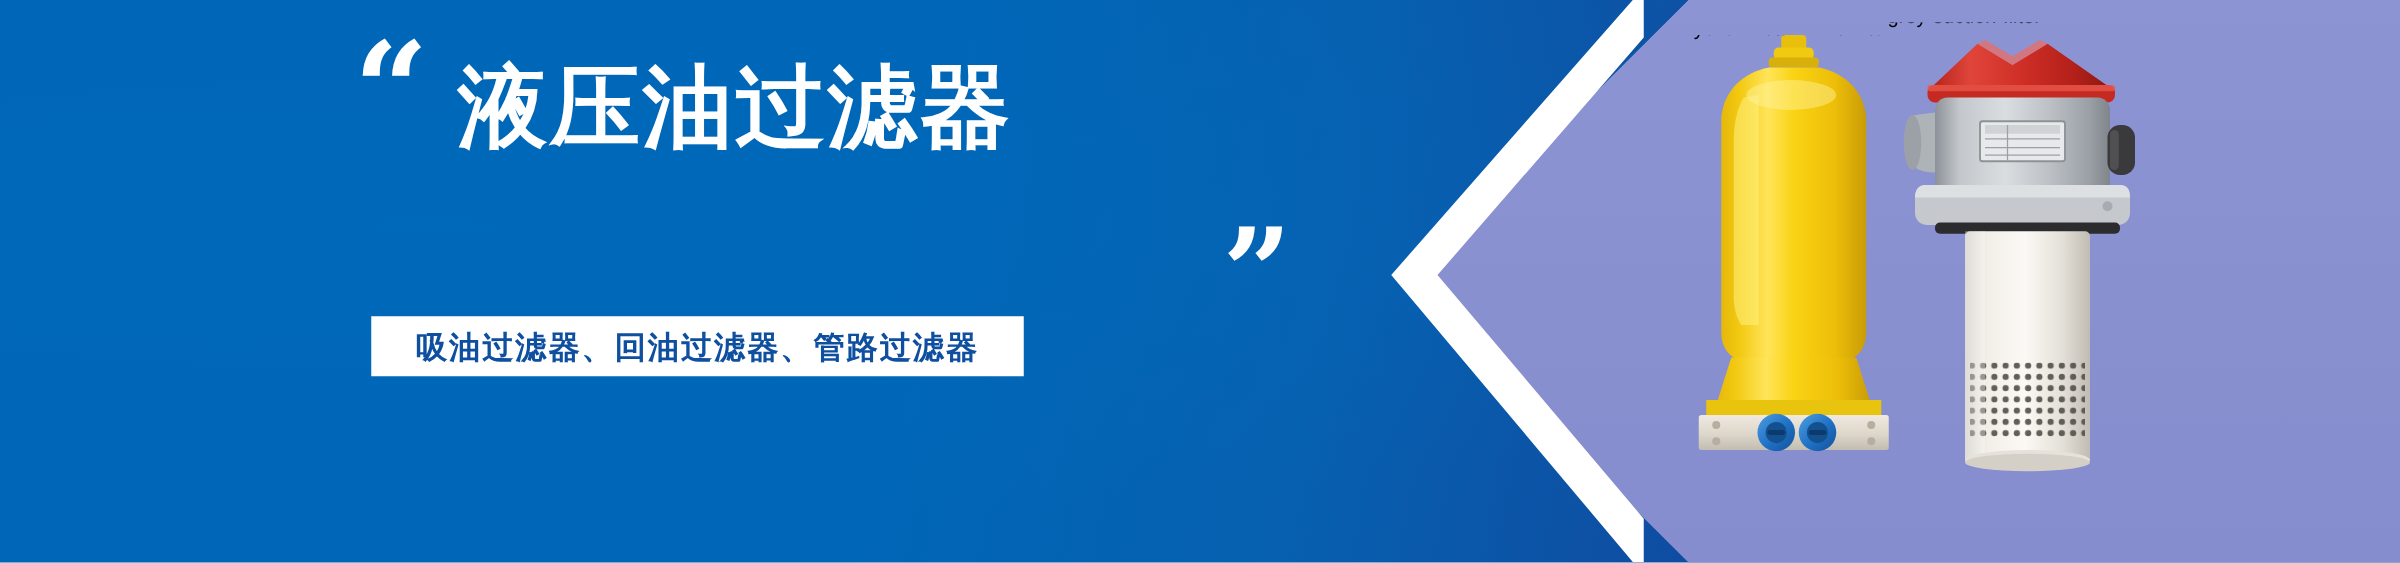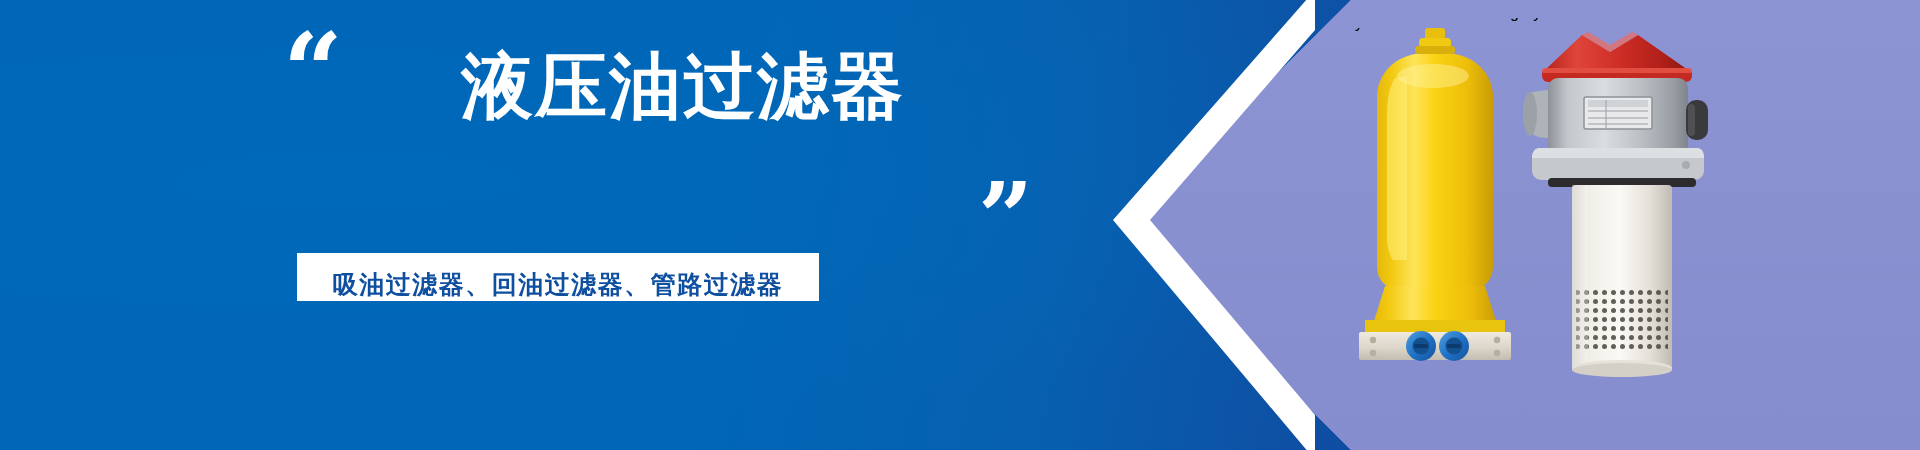--- a/index.html
+++ b/index.html
@@ -61,37 +61,37 @@
     position:absolute;left:330px;top:44px;
     width:700px;
     color:#ffffff;
     font-weight:700;
     font-size:72px;
     line-height:84px;
     letter-spacing:2px;
     text-align:left;
     white-space:nowrap;
   }
-  .headline .l1{display:block;text-align:center;padding-left:6px;}
+  .headline .l1{display:block;text-align:left;padding-left:6px;margin-left:30px;}
   .headline .l2{display:block;text-align:right;padding-right:20px;}
 
   .quote-close{
     position:absolute;left:978px;top:170px;
     font-family:"DejaVu Serif","Liberation Serif",serif;
     font-size:96px;line-height:1;
     color:#ffffff;font-weight:700;
     letter-spacing:-4px;
   }
 
   .subtitle-box{
     position:absolute;
     left:297px;top:253px;
     width:522px;height:48px;
     background:#ffffff;
-    display:flex;align-items:flex-end;justify-content:center;
+    display:flex;align-items:center;justify-content:center;
   }
   .subtitle-text{
     color:#0f4fa0;
     font-size:25px;
     font-weight:700;
     letter-spacing:1.5px;
     white-space:nowrap;
   }
 
   

